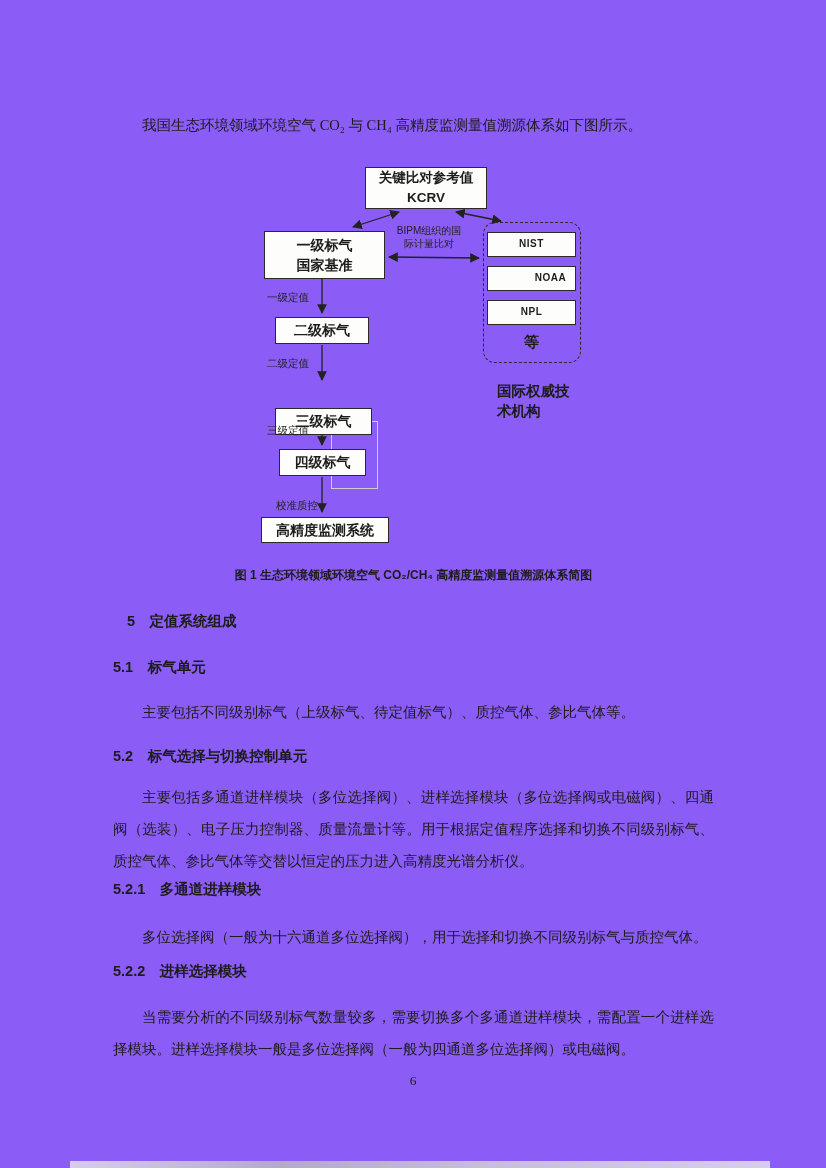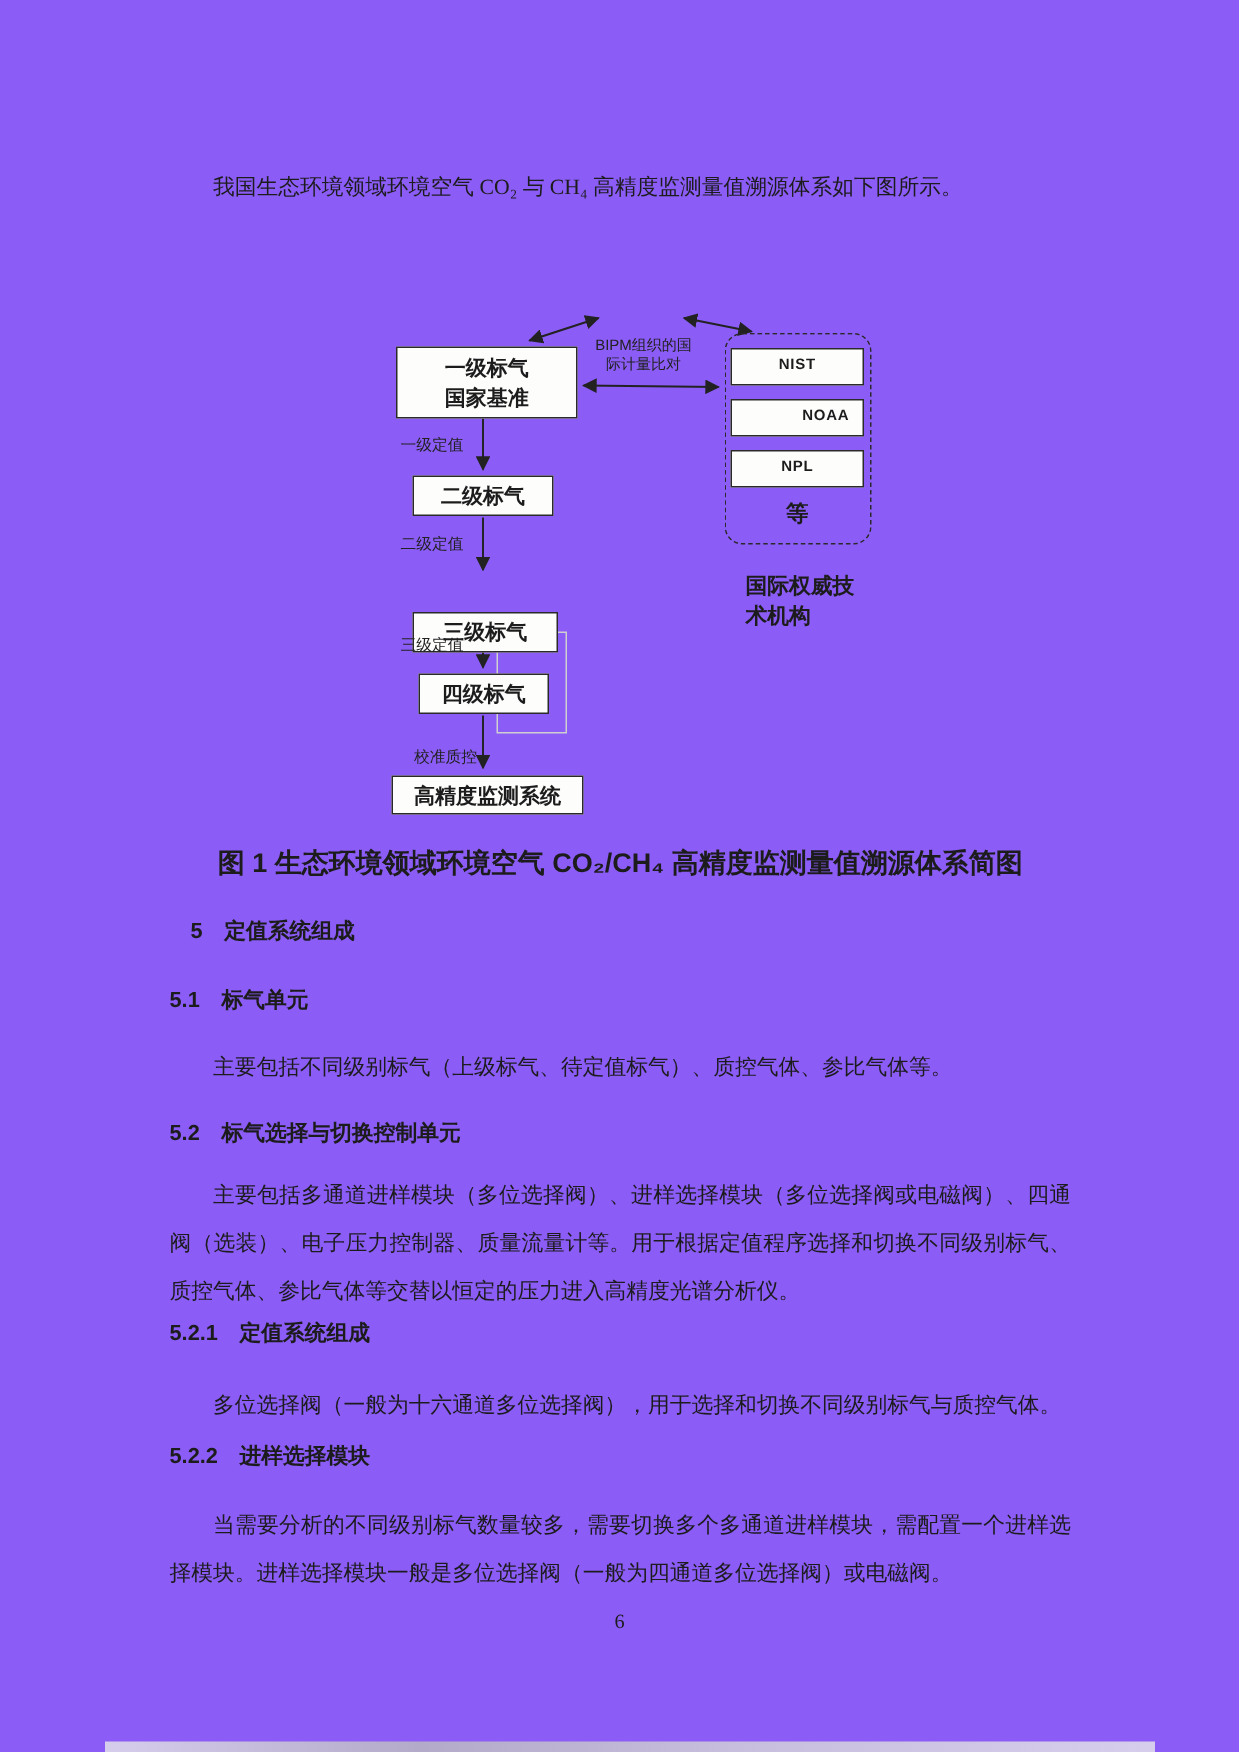--- a/index.html
+++ b/index.html
@@ -12,21 +12,21 @@
   .para {
     position:absolute; left:113px; width:601px;
     font-size:14.5px; line-height:32px; text-indent:2em; text-align:justify;
   }
   .heading {
     position:absolute; left:113px; font-size:14.5px; font-weight:bold;
     line-height:20px; font-family:"Liberation Sans","DejaVu Sans",sans-serif;
   }
   .caption {
     position:absolute; left:113px; width:601px; text-align:center;
-    font-size:18px; font-weight:bold; line-height:20px;
+    font-size:12px; font-weight:bold; line-height:20px;
     font-family:"Liberation Sans","DejaVu Sans",sans-serif;
   }
   .diagram { position:absolute; left:0; top:0; width:826px; height:580px; }
   .dg-svg { position:absolute; left:0; top:0; }
   .box {
     position:absolute; border:1.4px solid #2a2a2a; background:#fdfdfc;
     display:flex; align-items:center; justify-content:center; text-align:center;
     font-weight:bold; font-family:"Liberation Sans","DejaVu Sans",sans-serif;
     font-size:14px; line-height:1.45; white-space:pre-line;
   }
@@ -82,20 +82,22 @@
       <line x1="322" y1="477" x2="322" y2="512" stroke="#222" stroke-width="1.3" marker-end="url(#ah)"></line>
 
       <line x1="399" y1="212" x2="353" y2="227" stroke="#222" stroke-width="1.3" marker-start="url(#ah)" marker-end="url(#ah)"></line>
       <line x1="456" y1="212" x2="501" y2="221" stroke="#222" stroke-width="1.3" marker-start="url(#ah)" marker-end="url(#ah)"></line>
 
       <line x1="389" y1="257" x2="479" y2="258" stroke="#222" stroke-width="1.3" marker-start="url(#ah)" marker-end="url(#ah)"></line>
     </svg>
 
     <div class="artifact-rect" style="left:331px; top:421px; width:47px; height:68px;"></div>
 
+    <div class="box" style="left:365px; top:167px; width:122px; height:42px; font-size:13.5px;">关键比对参考值
+KCRV</div>
 
     <div class="box" style="left:264px; top:231px; width:121px; height:48px;">一级标气
 国家基准</div>
 
     <div class="edge-label" style="left:393px; top:224px; width:72px; text-align:center; font-size:10px;">BIPM组织的国
 际计量比对</div>
 
     <div class="dashed-group" style="left:483px; top:222px; width:98px; height:141px;"></div>
 
     <div class="box org-box" style="left:487px; top:232px; width:89px; height:25px;">NIST</div>
@@ -127,21 +129,21 @@
   <div class="caption" style="top:565px;">图 1  生态环境领域环境空气 CO₂/CH₄ 高精度监测量值溯源体系简图</div>
 
   <div class="heading" style="top:611px; left:127px;">5　定值系统组成</div>
 
   <div class="heading" style="top:657px;">5.1　标气单元</div>
   <p class="para" style="top:696px;">主要包括不同级别标气（上级标气、待定值标气）、质控气体、参比气体等。</p>
 
   <div class="heading" style="top:746px;">5.2　标气选择与切换控制单元</div>
   <p class="para" style="top:781px;">主要包括多通道进样模块（多位选择阀）、进样选择模块（多位选择阀或电磁阀）、四通阀（选装）、电子压力控制器、质量流量计等。用于根据定值程序选择和切换不同级别标气、质控气体、参比气体等交替以恒定的压力进入高精度光谱分析仪。</p>
 
-  <div class="heading" style="top:879px;">5.2.1　定值系统组成</div>
+  <div class="heading" style="top:879px;">5.2.1　多通道进样模块</div>
   <p class="para" style="top:921px;">多位选择阀（一般为十六通道多位选择阀），用于选择和切换不同级别标气与质控气体。</p>
 
   <div class="heading" style="top:961px;">5.2.2　进样选择模块</div>
   <p class="para" style="top:1001px;">当需要分析的不同级别标气数量较多，需要切换多个多通道进样模块，需配置一个进样选择模块。进样选择模块一般是多位选择阀（一般为四通道多位选择阀）或电磁阀。</p>
 
   <div class="page-number" style="top:1072px;">6</div>
 
   <div class="scan-edge"></div>
 </div>
 

